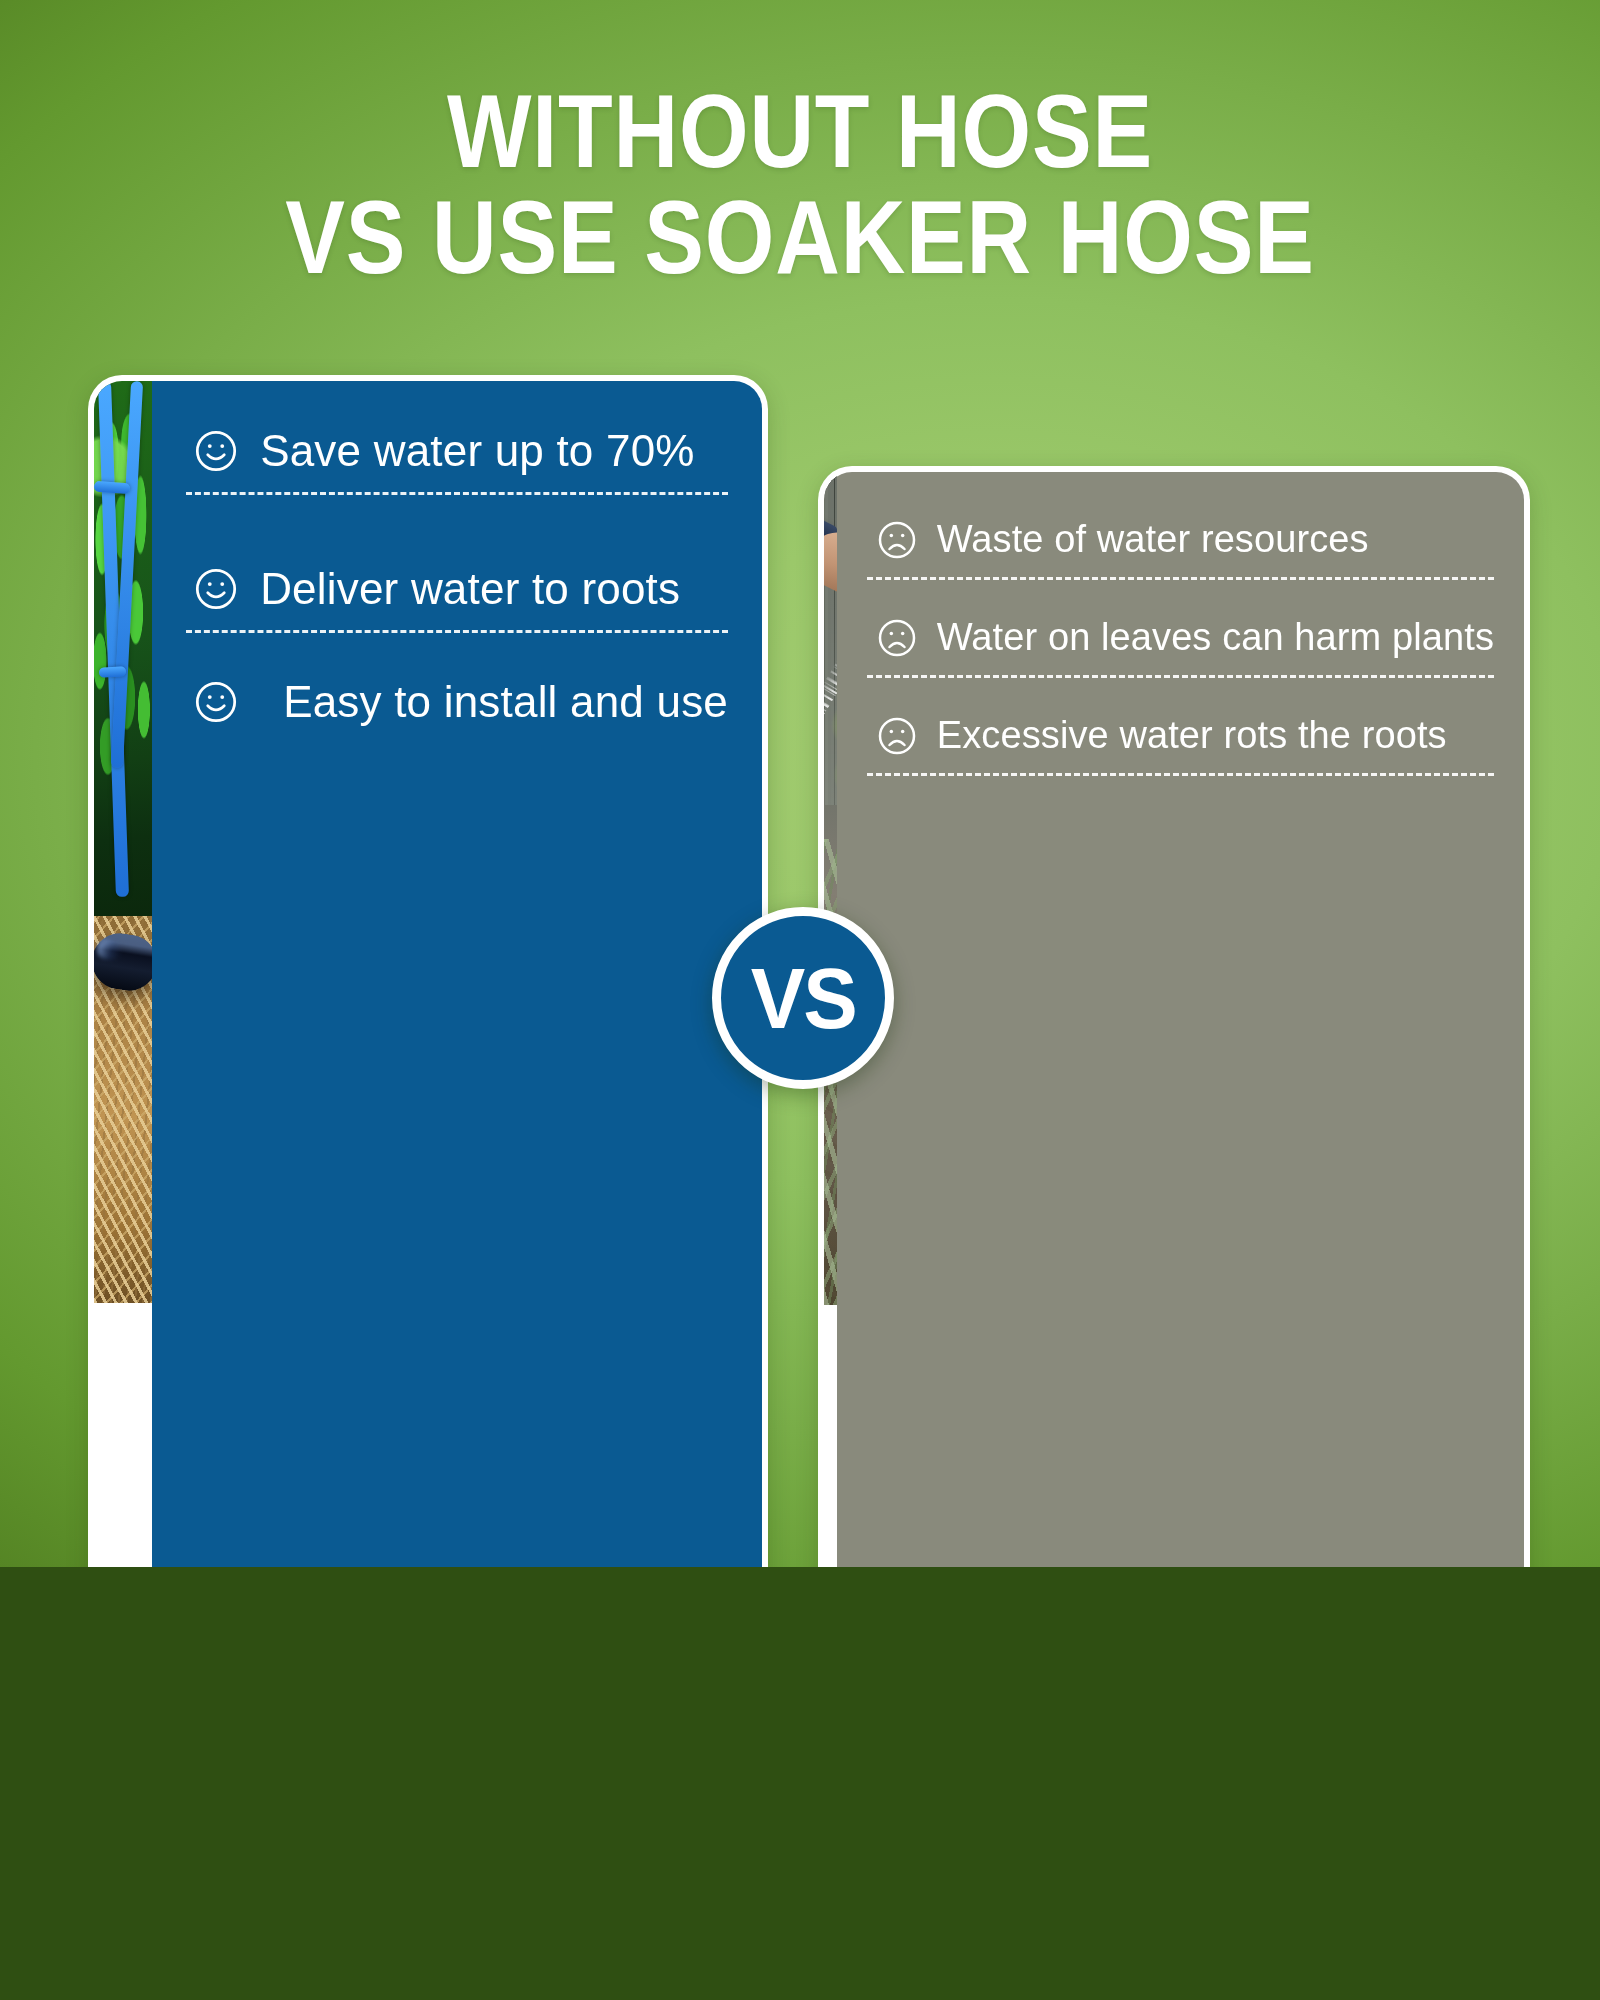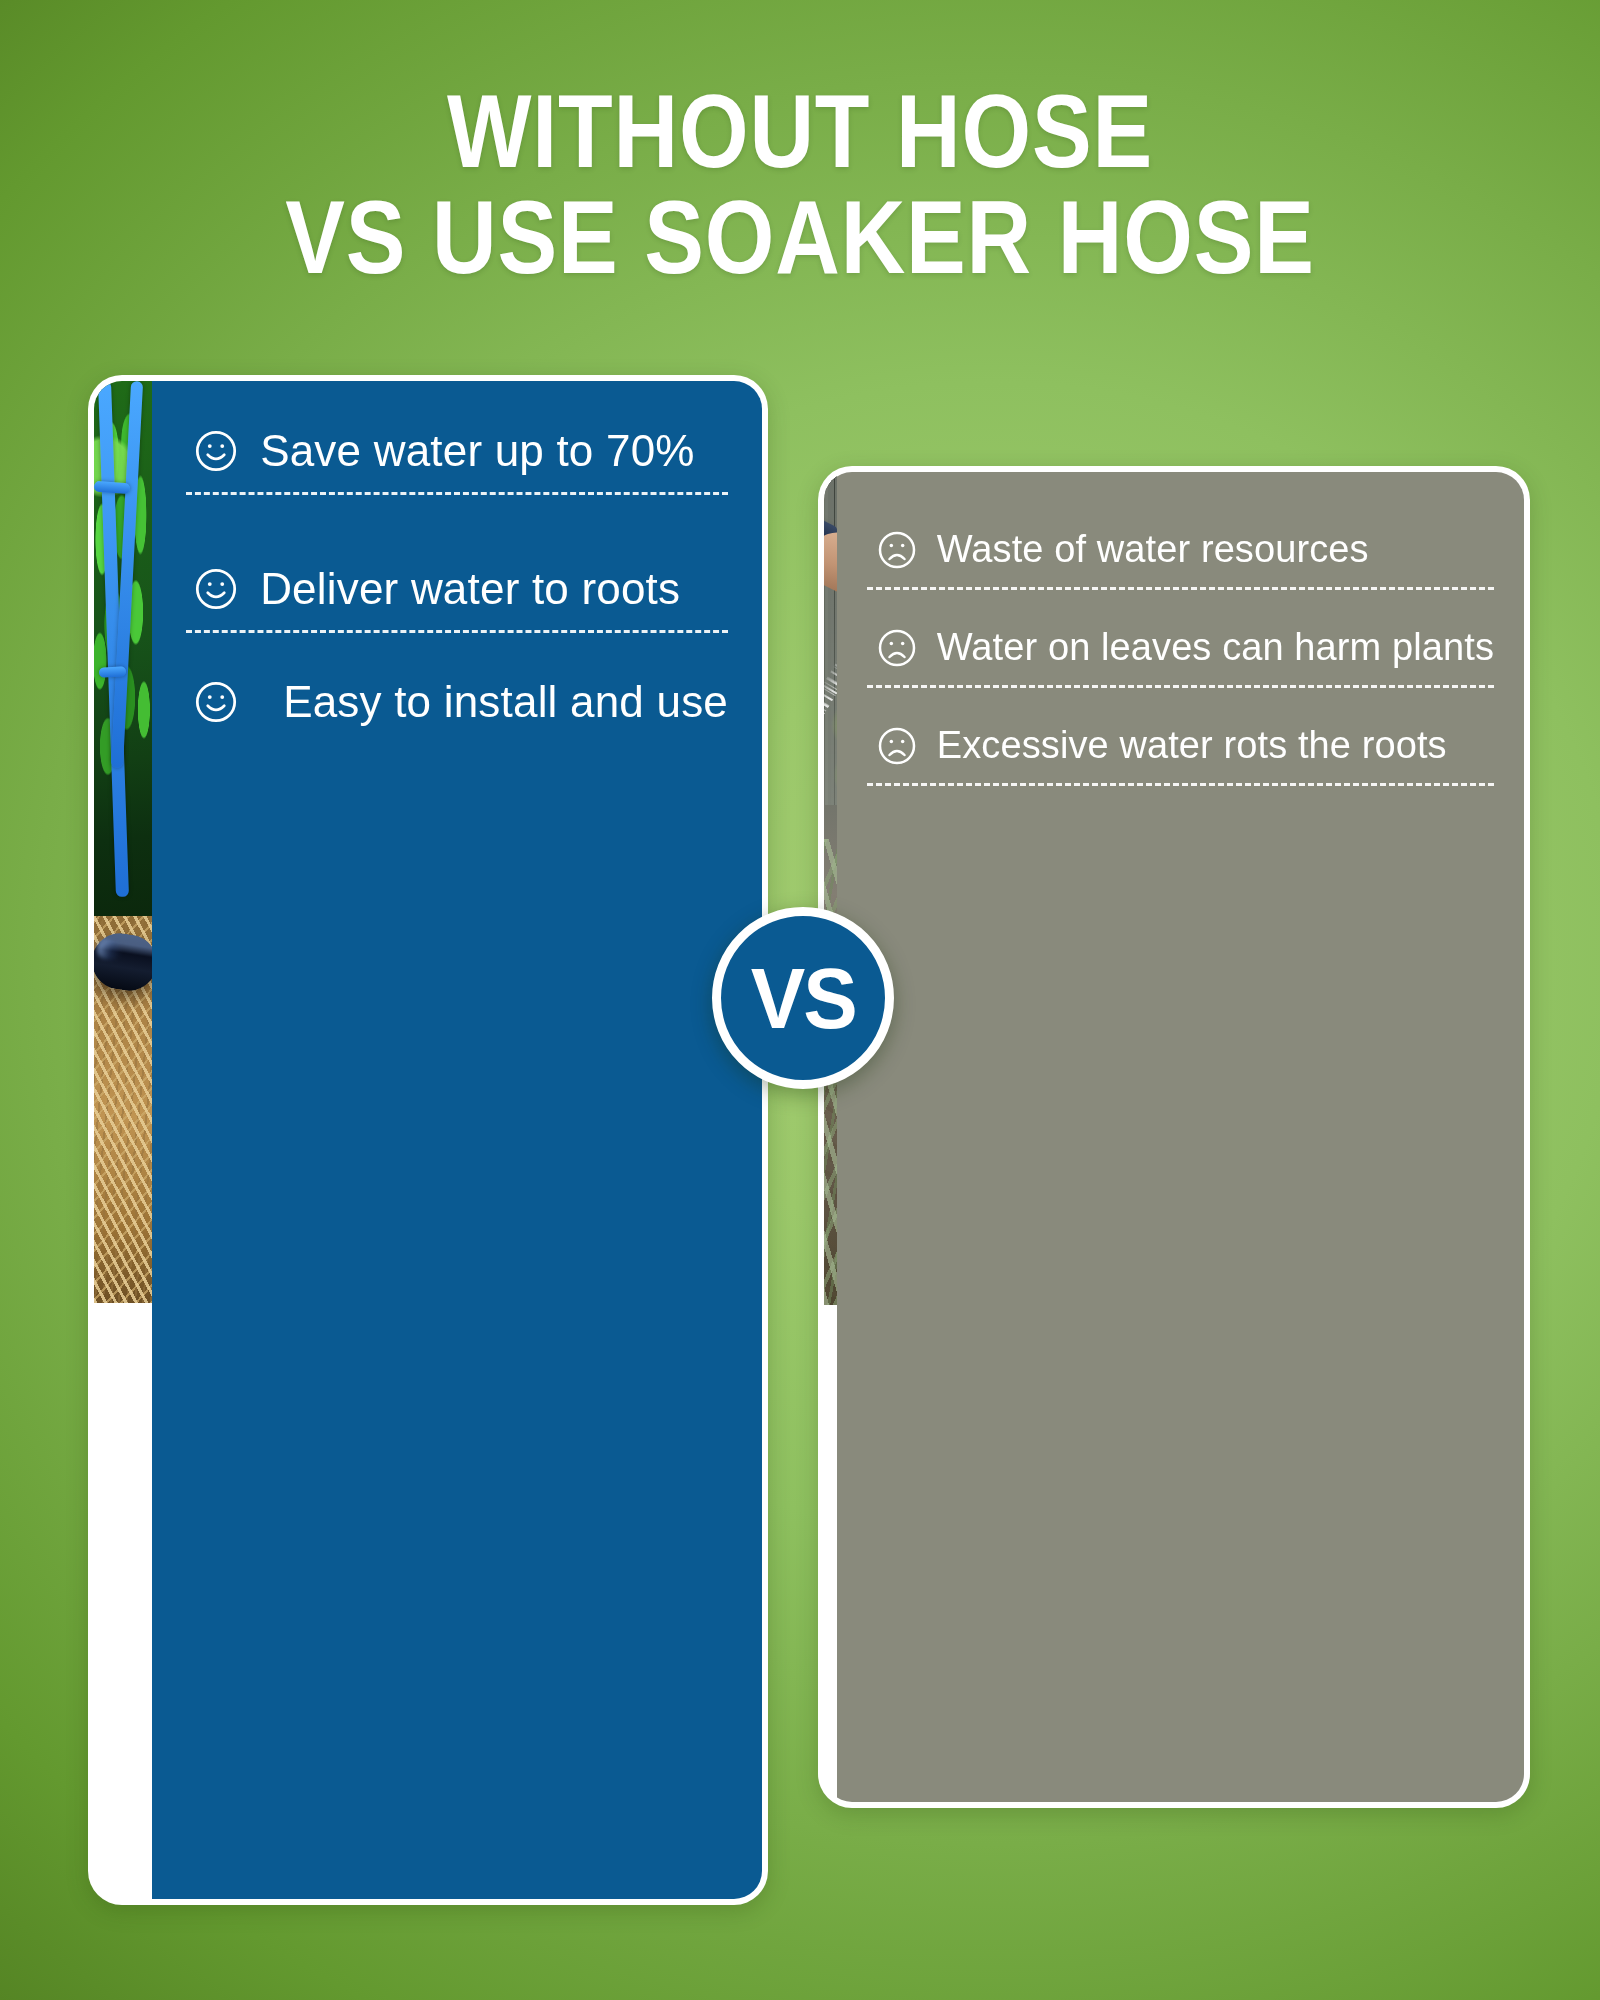--- a/index.html
+++ b/index.html
@@ -7,21 +7,21 @@
     padding: 0;
     background: #2f4f12;
   }
   body {
     font-family: "Liberation Sans", sans-serif;
   }
 
   #poster {
     position: relative;
     width: 1600px;
-    height: 2000px;
+    height: 1567px;
     overflow: hidden;
     background:
       radial-gradient(ellipse 115% 85% at 62% 48%,
         #a4cc72 0%,
         #9bc86a 18%,
         #8ec05f 34%,
         #79ad48 52%,
         #63992f 70%,
         #517f21 85%,
         #45701a 100%);
@@ -263,21 +263,21 @@
     padding-left: 8px;
     border-bottom: 4px dashed rgba(255,255,255,.92);
     border-bottom-width: 3px;
   }
   #panel-left .feat:last-child { border-bottom: none; }
   #panel-left .feat-icon { width: 44px; height: 44px; margin-right: 22px; }
   #panel-left .feat-text { font-size: 44px; letter-spacing: .2px; }
   #panel-left .feat-spacer { height: 26px; }
 
   
-  #panel-right .feat-list { padding: 40px 30px 0 30px; }
+  #panel-right .feat-list { padding: 30px 30px 0 30px; }
   #panel-right .feat {
     height: 78px;
     padding-left: 10px;
     border-bottom: 3px dashed rgba(255,255,255,.92);
   }
   #panel-right .feat-icon { width: 40px; height: 40px; margin-right: 20px; }
   #panel-right .feat-text { font-size: 38px; letter-spacing: .1px; }
 
   
   #vs-badge {

